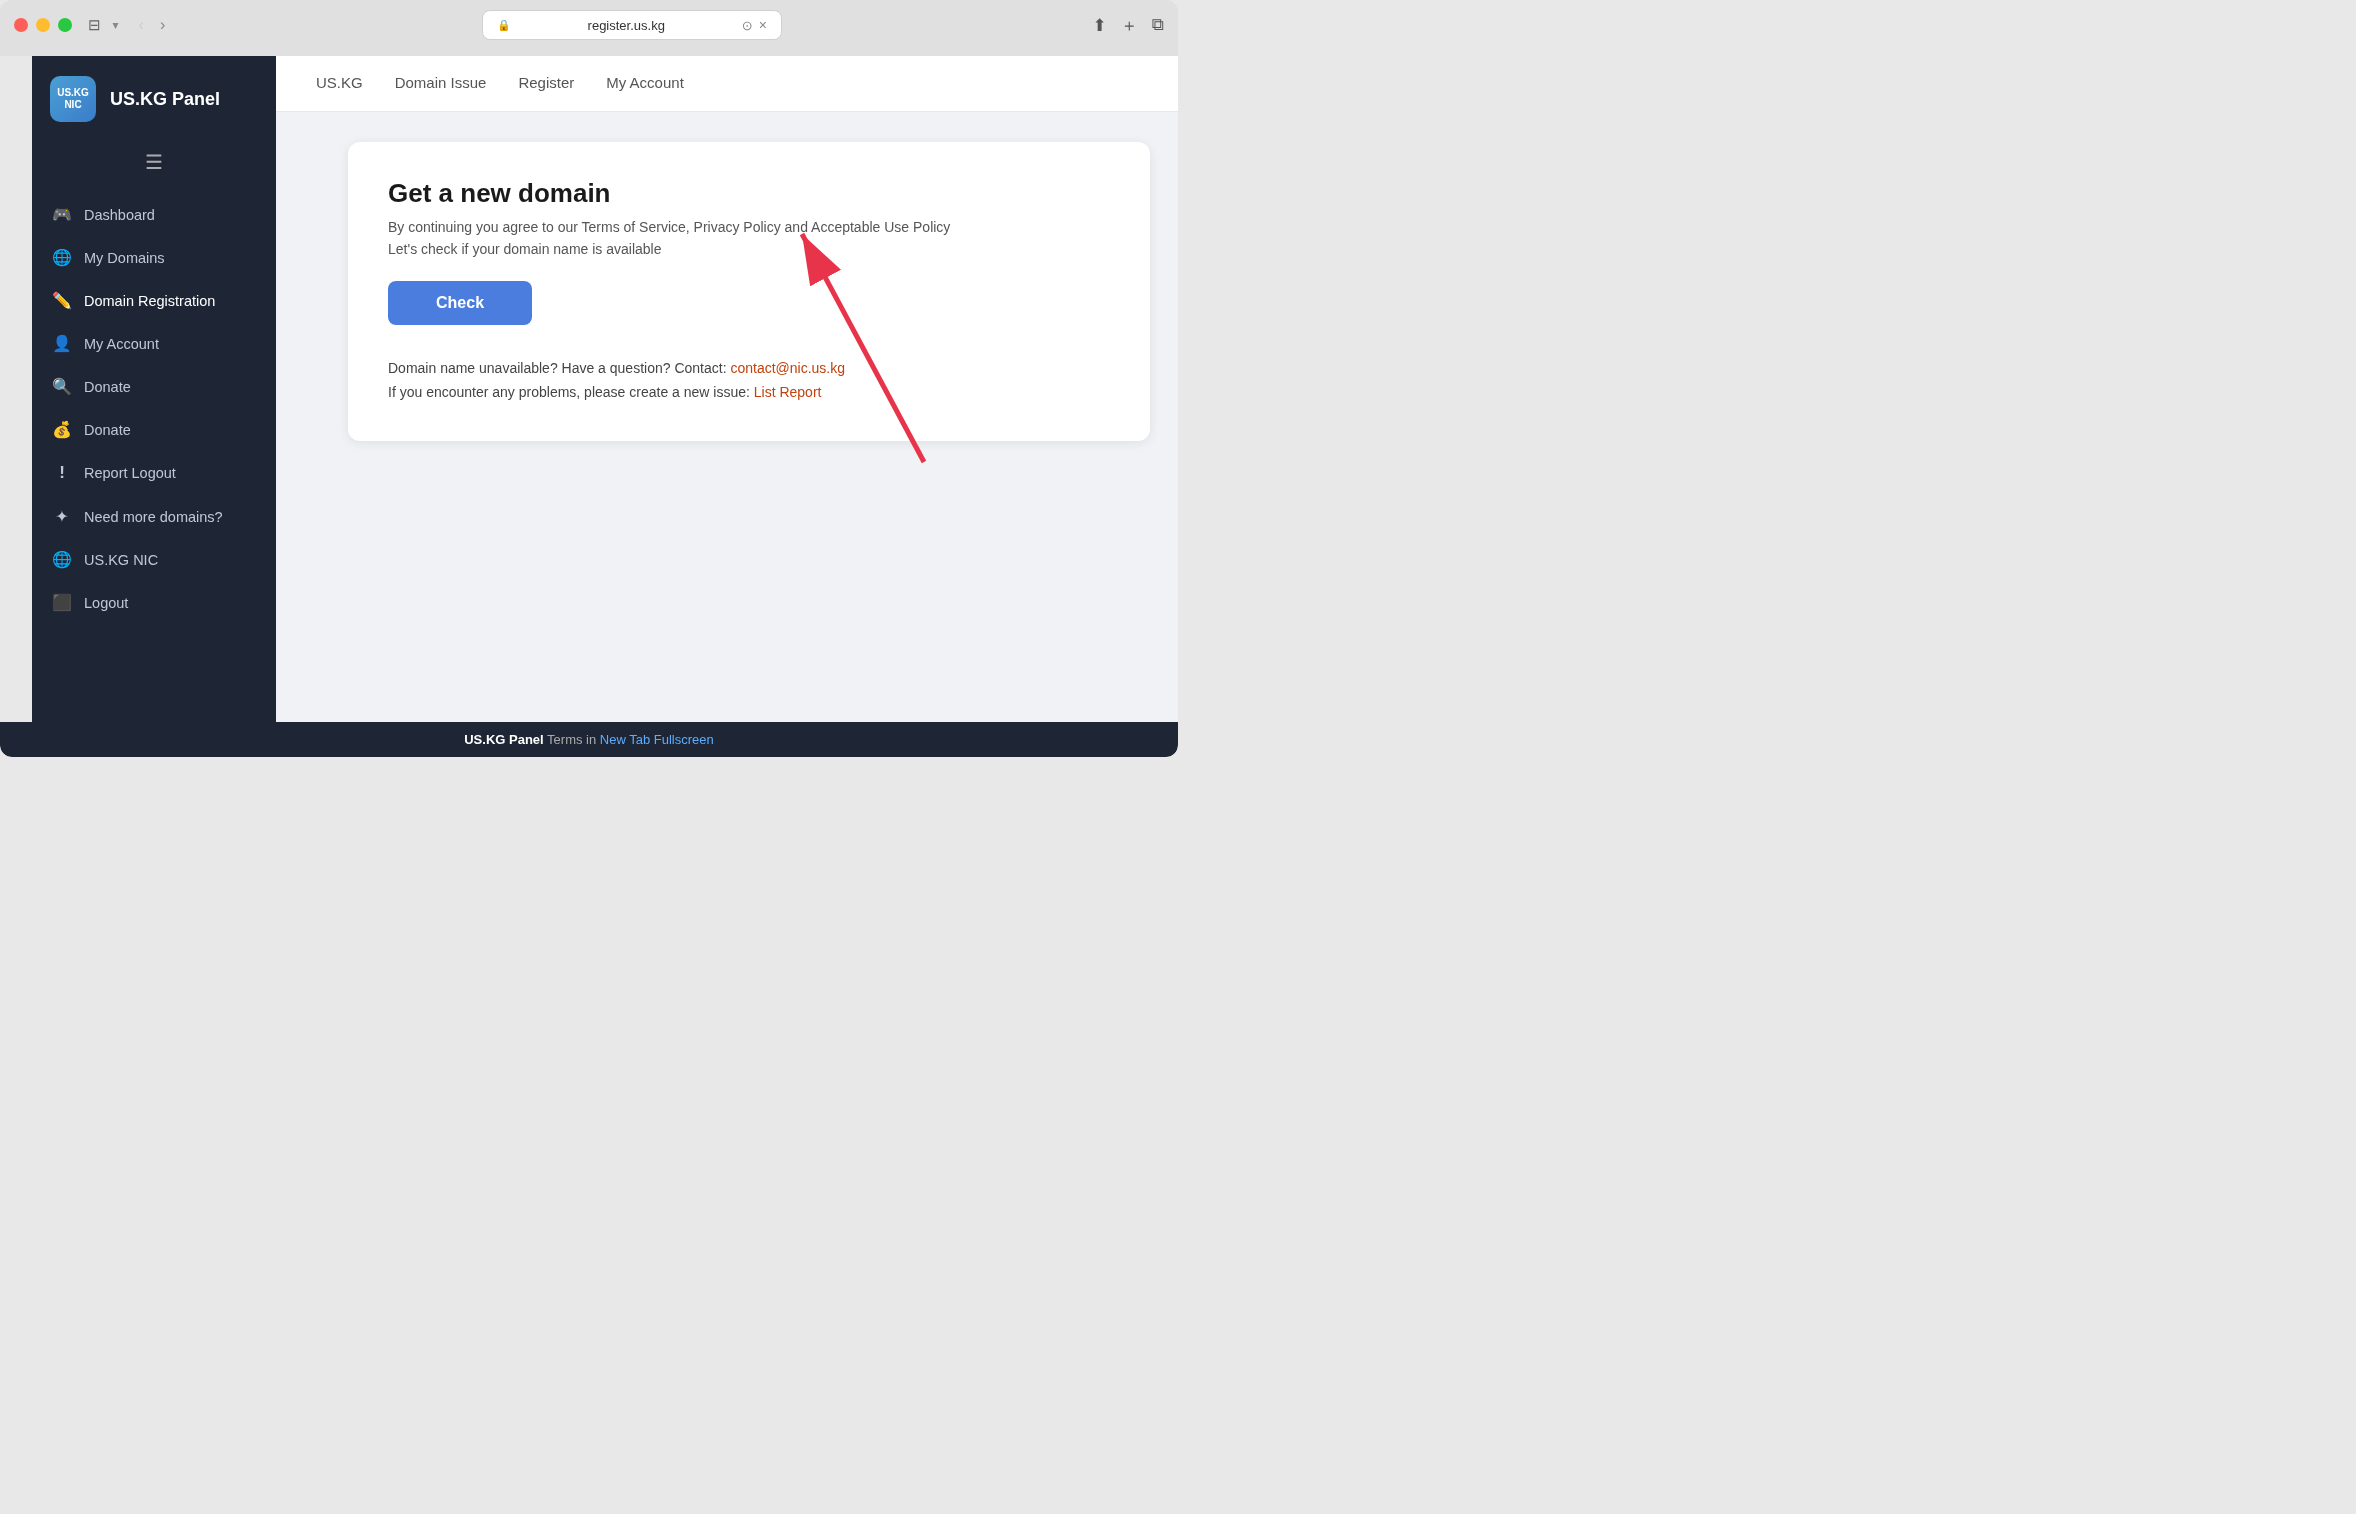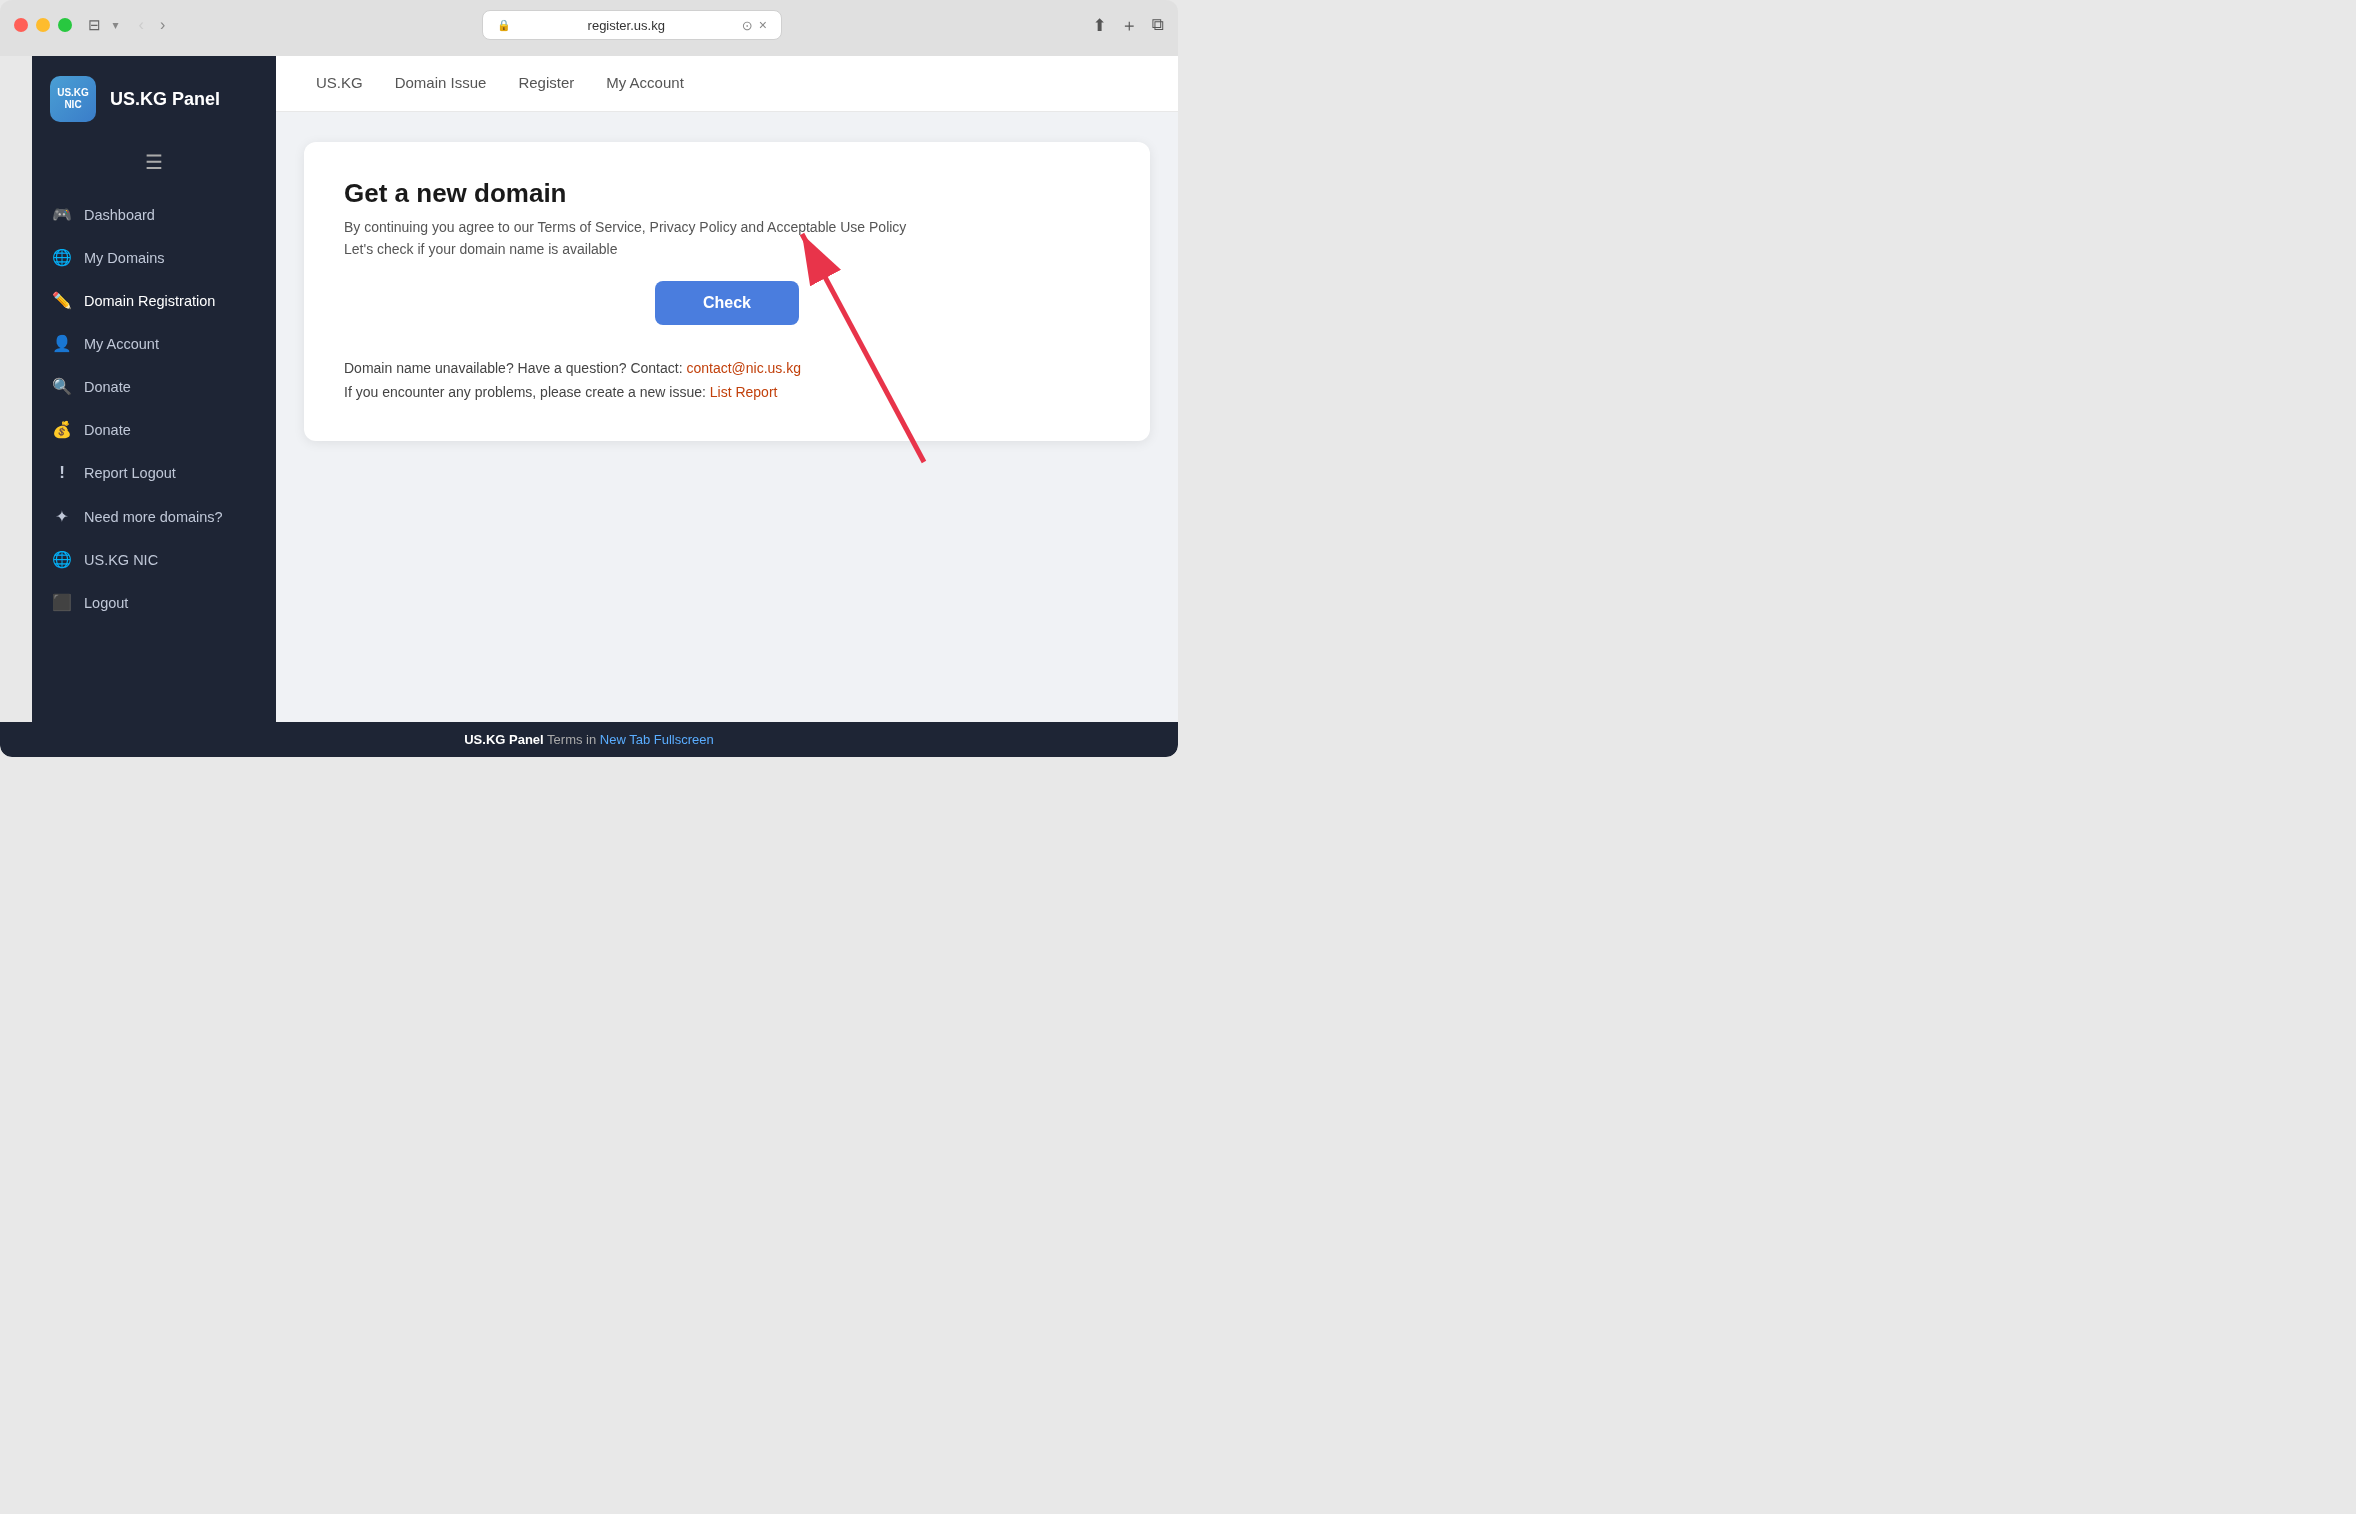--- a/index.html
+++ b/index.html
@@ -36,28 +36,28 @@
     .nav-item { display: flex; align-items: center; gap: 12px; padding: 11px 20px; color: #c0c8d8; font-size: 14.5px; cursor: pointer; border-radius: 0; transition: background 0.15s; }
     .nav-item.active { color: white; }
     .nav-icon { font-size: 16px; width: 20px; text-align: center; flex-shrink: 0; }
     .nav-label { }
 
     
     .main { flex: 1; display: flex; flex-direction: column; background: #f0f2f5; }
     .main-nav { background: white; display: flex; align-items: center; gap: 0; padding: 0 24px; border-bottom: 1px solid #e8e8e8; height: 56px; flex-shrink: 0; }
     .main-nav-item { padding: 18px 16px; font-size: 15px; color: #555; cursor: pointer; border-bottom: 2px solid transparent; text-decoration: none; }
     .main-content { flex: 1; padding: 30px 28px; overflow-y: auto; }
-    .card { background: white; border-radius: 12px; padding: 36px 40px; box-shadow: 0 2px 12px rgba(0,0,0,0.08); max-width: 880px; }
+    .card { background: white; border-radius: 12px; padding: 36px 40px; box-shadow: 0 2px 12px rgba(0,0,0,0.08); max-width: 880px; margin-left: 44px; }
     .card-title { font-size: 26px; font-weight: 700; color: #1a1a1a; margin-bottom: 10px; }
     .card-subtitle { font-size: 14px; color: #555; margin-bottom: 6px; }
     .card-subtitle2 { font-size: 14px; color: #555; margin-bottom: 24px; }
     .domain-input-row { display: flex; gap: 0; margin-bottom: 28px; }
     .domain-input { flex: 1; padding: 12px 16px; border: 1px solid #d0d4da; border-right: none; border-radius: 8px 0 0 8px; font-size: 15px; color: #333; outline: none; }
     .domain-suffix { padding: 12px 18px; border: 1px solid #d0d4da; border-radius: 0 8px 8px 0; background: white; font-size: 15px; color: #555; display: flex; align-items: center; }
-    .check-btn-row { display: flex; justify-content: center; margin-bottom: 32px; }
+    .check-btn-row { display: flex; margin-bottom: 32px; }
     .check-btn { background: #4a7dde; color: white; border: none; border-radius: 8px; padding: 13px 48px; font-size: 16px; font-weight: 600; cursor: pointer; }
     .card-footer-text { font-size: 14px; color: #444; line-height: 1.7; }
     .card-link { color: #c2410c; text-decoration: none; }
 
     
     .annotation-container { position: relative; }
     .arrow-svg { position: absolute; top: 30px; left: 460px; pointer-events: none; z-index: 10; }
 
     
     .browser-footer { background: #1e2535; padding: 10px; text-align: center; font-size: 13px; color: #aaa; flex-shrink: 0; }

